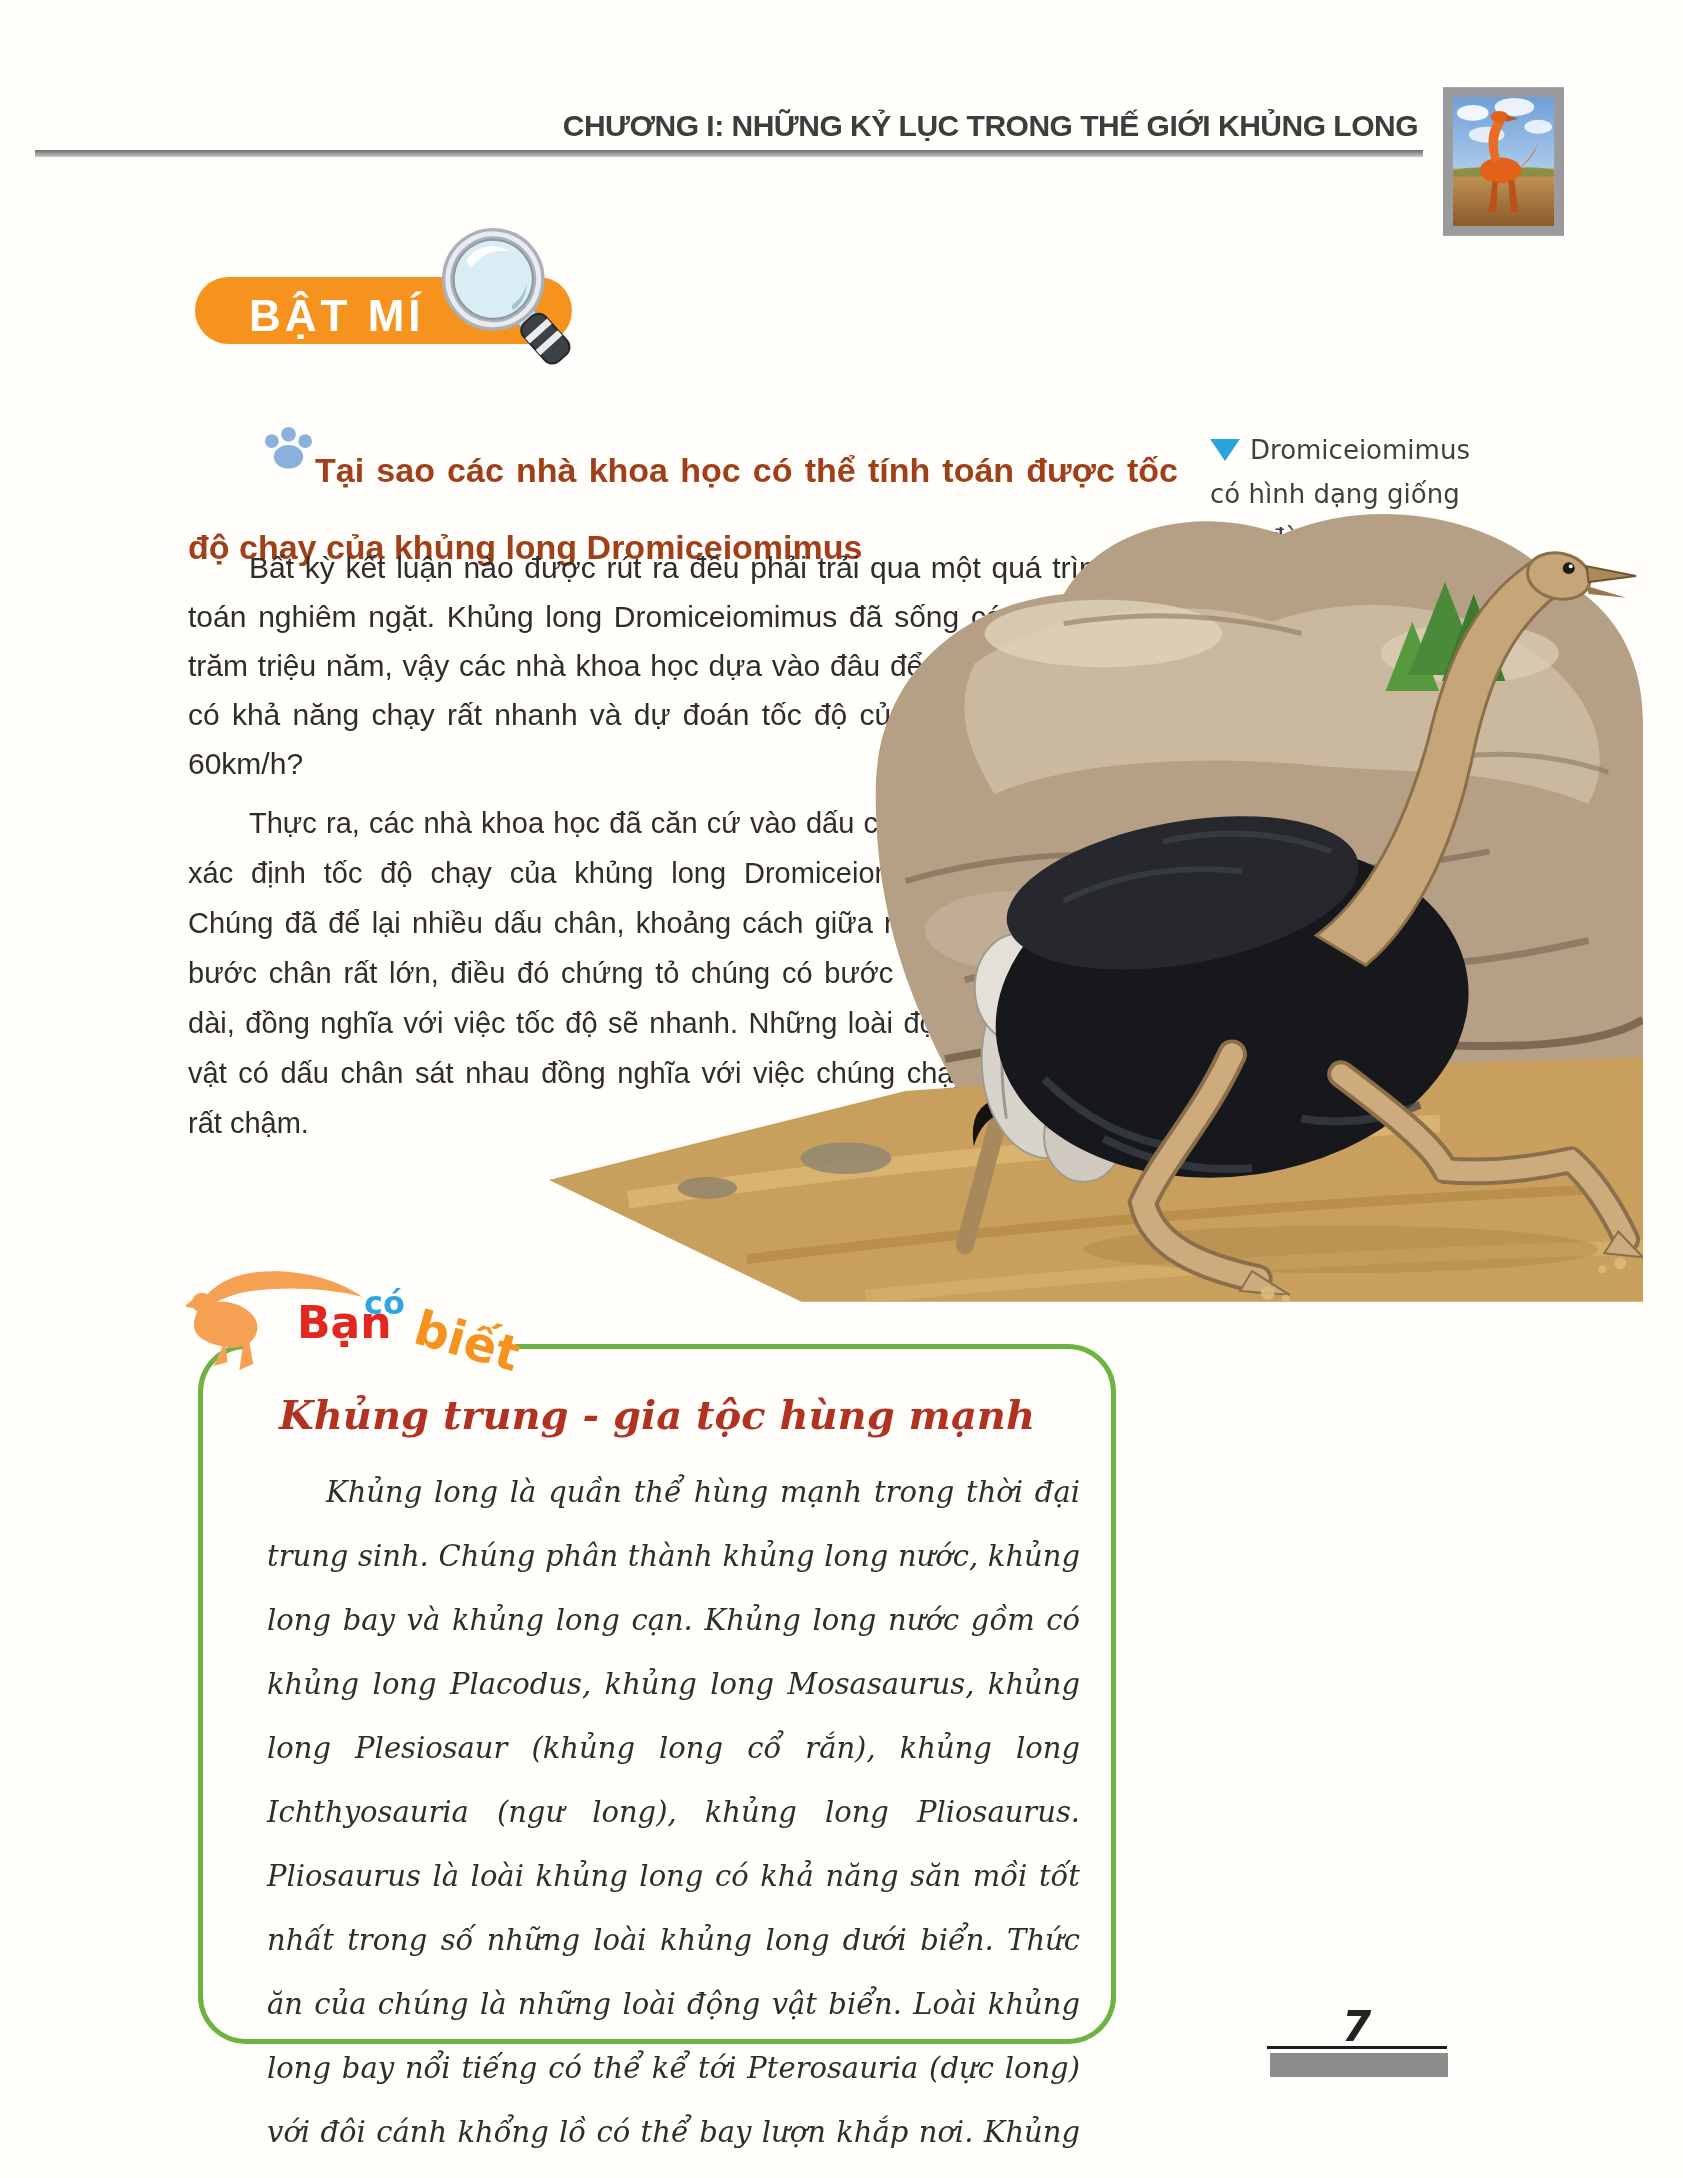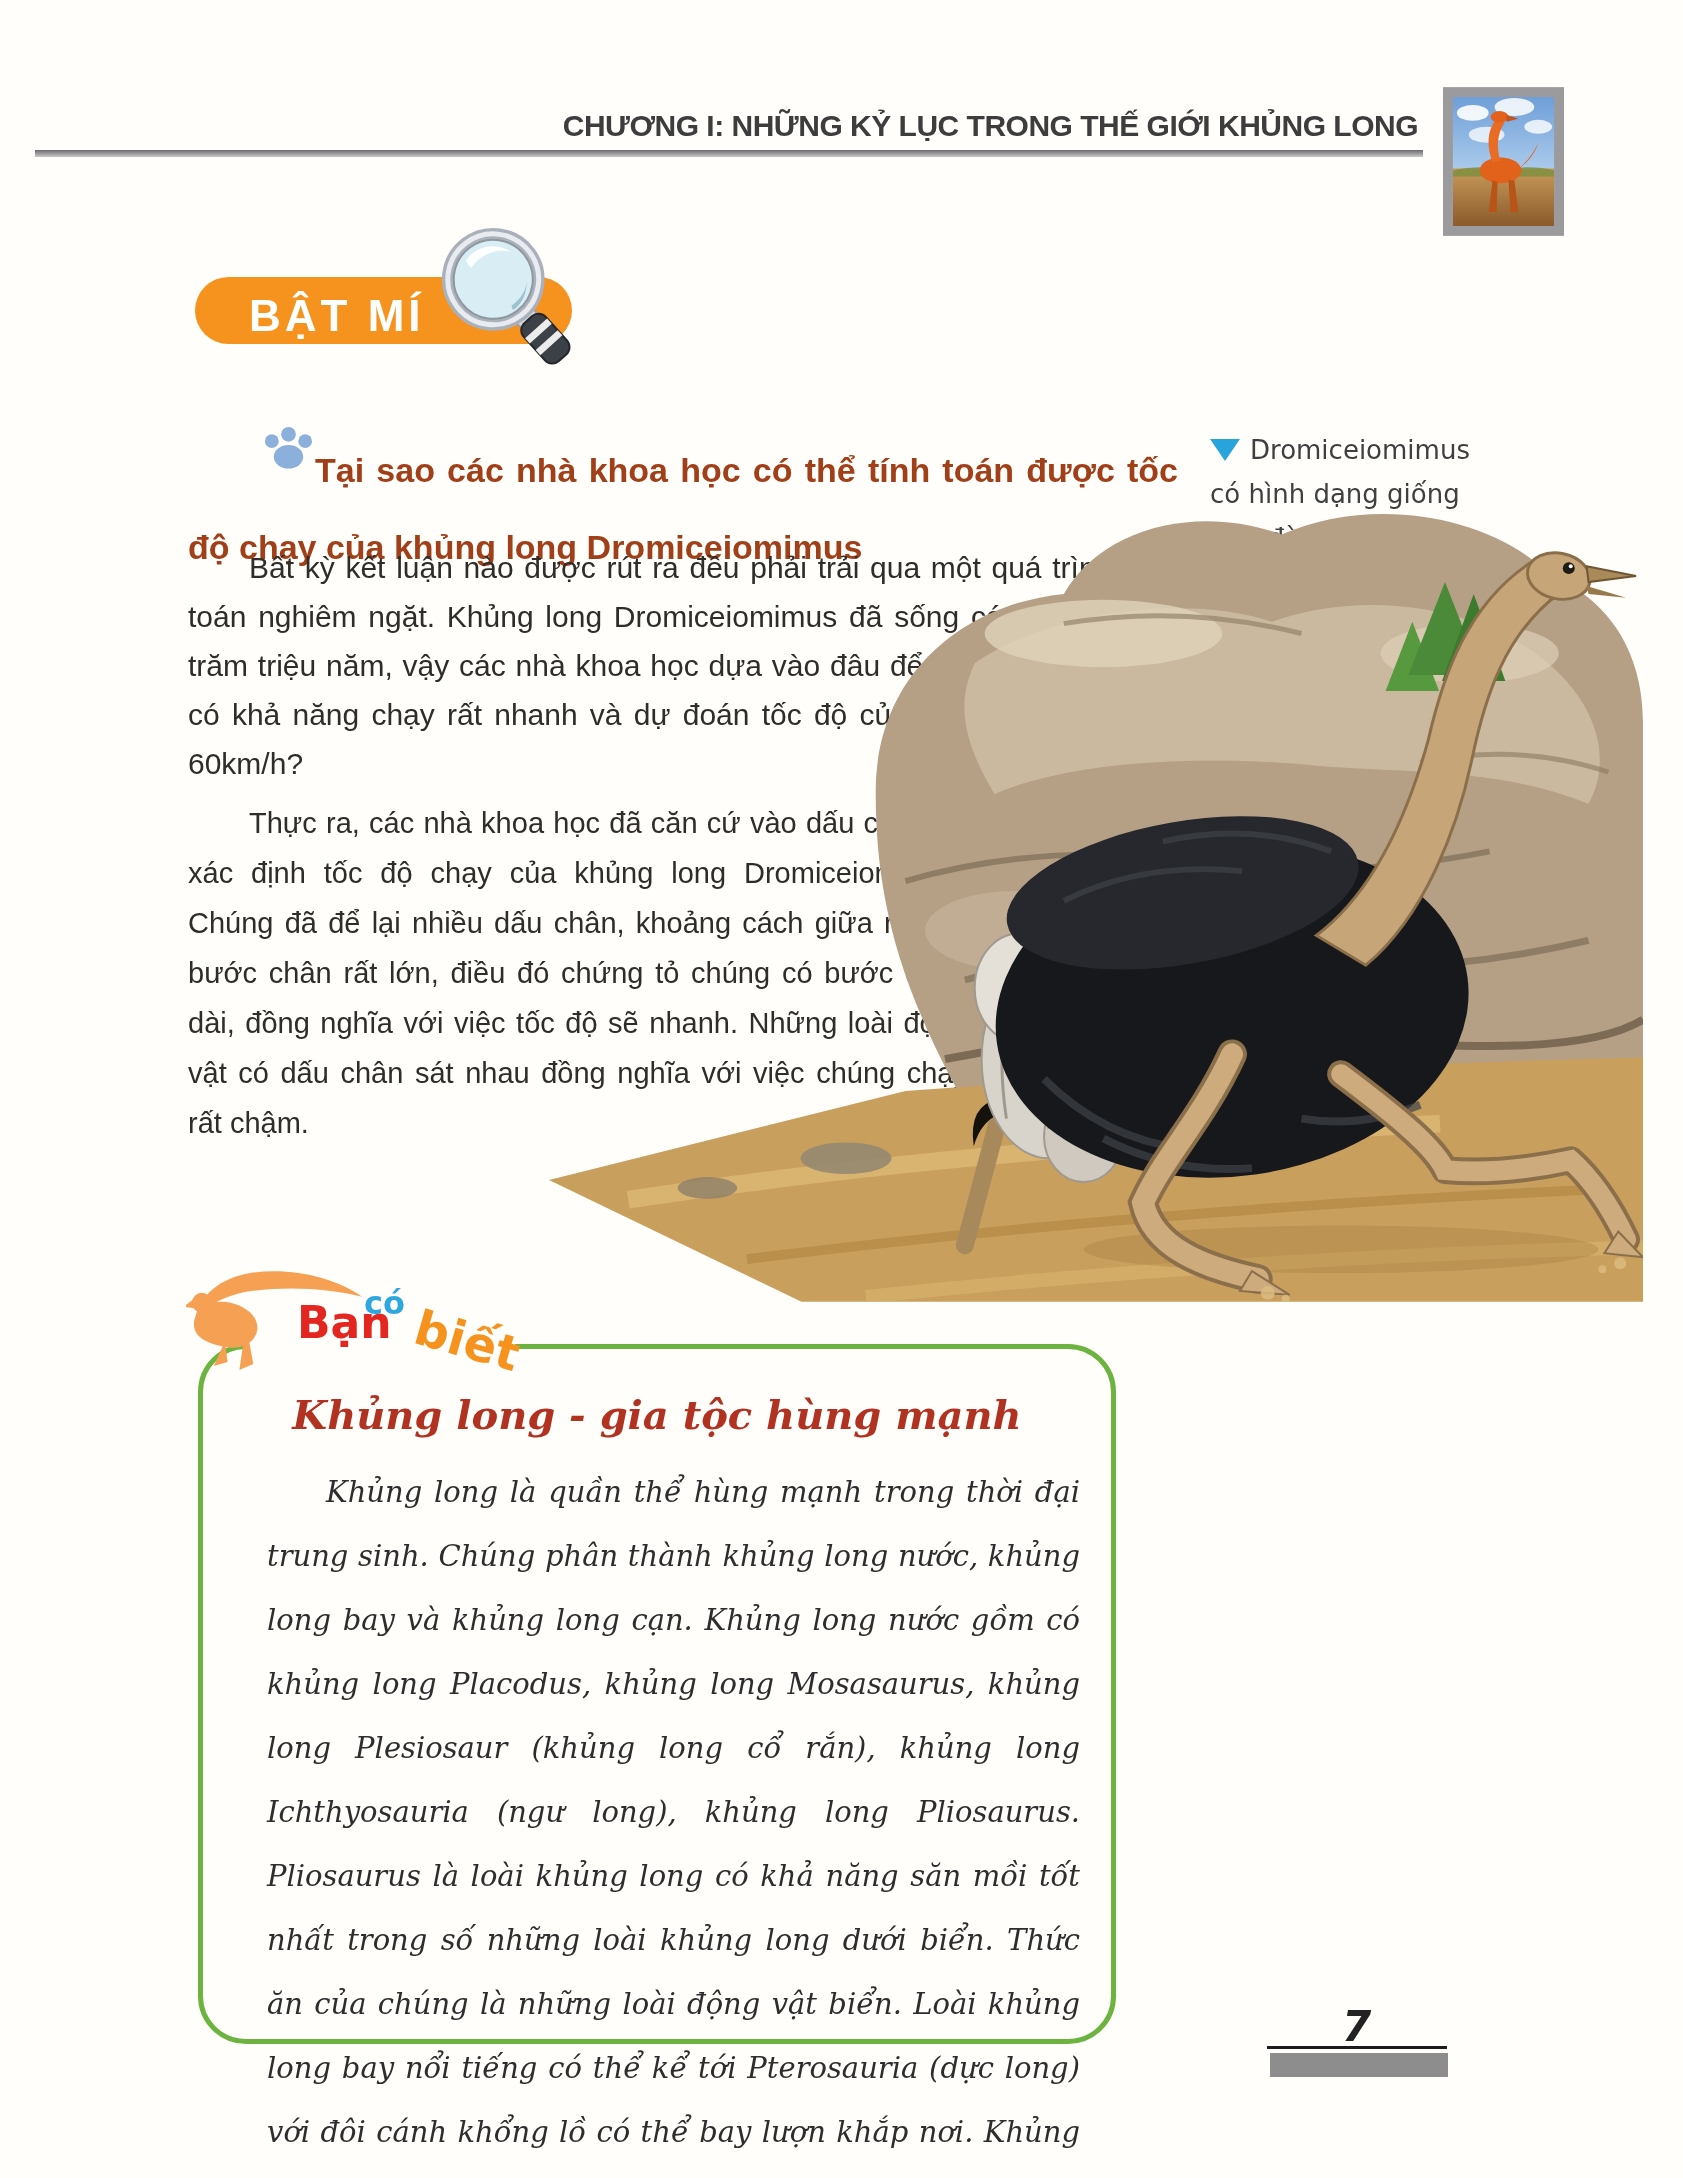--- a/index.html
+++ b/index.html
@@ -237,21 +237,21 @@
       <path d="M58,80 L54,108 L68,102 L64,80 Z"></path>
       <path d="M30,60 L18,72 L26,74 Z"></path>
     </svg>
   </div>
   <div class="border-gap"></div>
   <span class="dyk-word dyk-w1">Bạn</span>
   <span class="dyk-word dyk-w2">có</span>
   <span class="dyk-word dyk-w3">biết</span>
 
   <div class="know-box">
-    <div class="know-title">Khủng long - gia tộc hùng mạnh</div>
+    <div class="know-title">Khủng trung - gia tộc hùng mạnh</div>
     <div class="know-text">Khủng long là quần thể hùng mạnh trong thời đại trung sinh. Chúng phân thành khủng long nước, khủng long bay và khủng long cạn. Khủng long nước gồm có khủng long Placodus, khủng long Mosasaurus, khủng long Plesiosaur (khủng long cổ rắn), khủng long Ichthyosauria (ngư long), khủng long Pliosaurus. Pliosaurus là loài khủng long có khả năng săn mồi tốt nhất trong số những loài khủng long dưới biển. Thức ăn của chúng là những loài động vật biển. Loài khủng long bay nổi tiếng có thể kể tới Pterosauria (dực long) với đôi cánh khổng lồ có thể bay lượn khắp nơi. Khủng long cạn có số lượng loài đông đảo, có loài hai chân, loài bốn chân, có loài ăn cỏ, có loài ăn thịt...</div>
   </div>
 
   <div class="page-number">7</div>
   <div class="footer-rule"></div>
   <div class="footer-bar"></div>
 
 </div>
 
 

